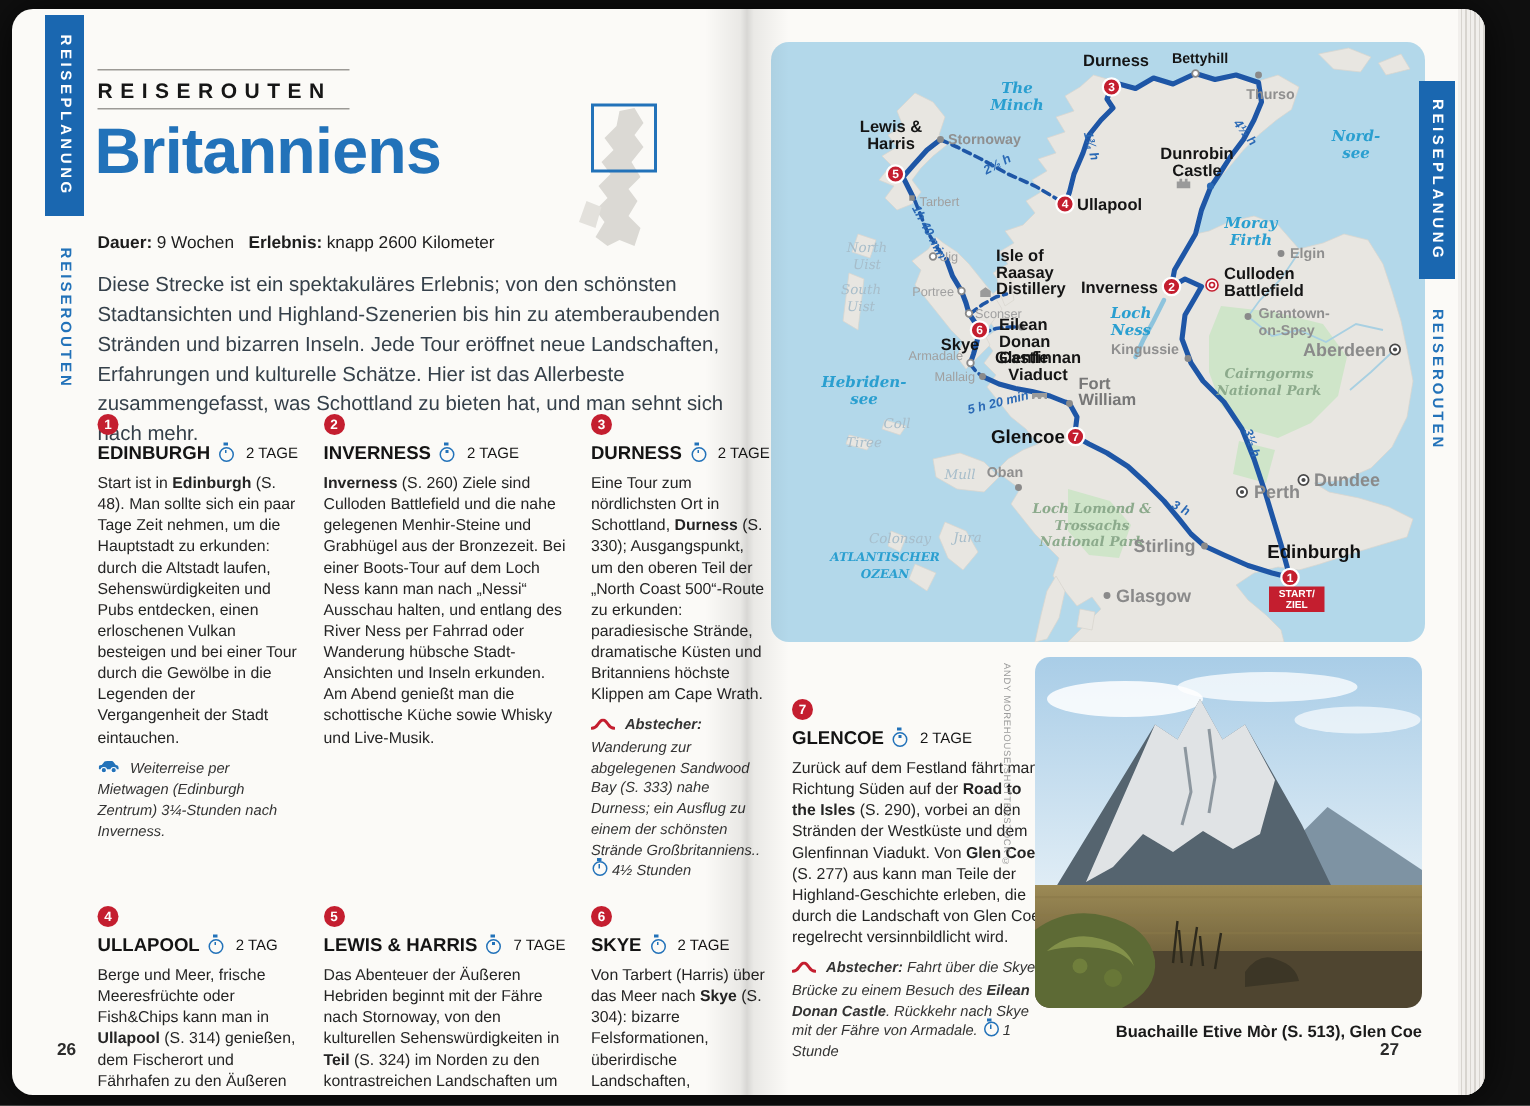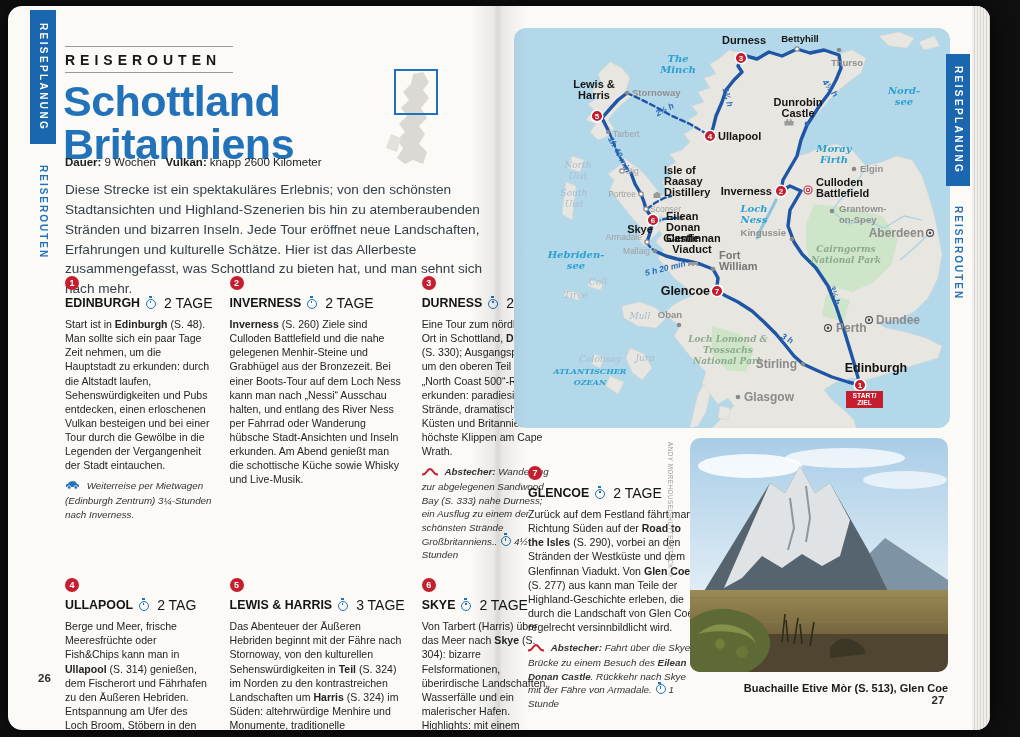--- a/index.html
+++ b/index.html
@@ -21,21 +21,21 @@
   #kicker{font-size:14px;font-weight:bold;letter-spacing:5px;color:#161616;}
   #title{font-size:43px;line-height:.99;font-weight:bold;color:#2272b9;letter-spacing:-.5px;}
   #meta{font-size:11.5px;color:#1d1d1d;}
   #meta b{margin-right:3px;margin-top:48px;}
   #intro{font-size:13.6px;line-height:1.46;color:#35404a;}
   
   .cols{display:grid;grid-template-columns:1fr 1fr 1fr;column-gap:17px;row-gap:16px;}
   .num{width:14px;height:14px;border-radius:50%;background:#c41e2f;color:#fff;font-size:9px;
     font-weight:bold;display:flex;align-items:center;justify-content:center;margin-bottom:5px;}
   .sec-h{font-size:12.4px;font-weight:bold;color:#141414;display:flex;align-items:center;gap:5px;white-space:nowrap;}
-  .sec-days{font-weight:normal;font-size:14px;}
+  .sec-days{font-weight:normal;font-size:10px;}
   .sec-b{font-size:10.55px;line-height:1.34;color:#242424;margin-top:6px;}
   .note{margin-top:7px;font-size:9.8px;line-height:1.4;font-style:italic;color:#333;}
   .note .ic{display:inline-block;vertical-align:-1px;margin-right:4px;}
   .clock{display:inline-block;width:8px;height:8px;border:1.6px solid #2272b9;border-radius:50%;
     position:relative;margin:0 3px -1px 1px;}
   .clock::before{content:"";position:absolute;left:1.8px;top:-3.4px;width:2.8px;height:1.8px;background:#2272b9;}
   .clock::after{content:"";position:absolute;left:3px;top:1.2px;width:1.3px;height:2.6px;background:#2272b9;}
   .pagenum{font-size:11.5px;font-weight:bold;color:#2b2b2b;}
   
   #mapbox{left:506px;top:22px;width:436px;height:400px;border-radius:12px;overflow:hidden;}
@@ -71,35 +71,34 @@
   </div>
   <div class="abs vlabel" style="left:22px;top:146px;width:26px;height:120px;">
     <span>REISEROUTEN</span>
   </div>
 
   <div class="abs rule" style="left:57px;top:40px;width:168px;"></div>
   <div class="abs" id="kicker" style="left:57px;top:46px;">REISEROUTEN</div>
   <div class="abs rule" style="left:57px;top:66px;width:168px;"></div>
 
   <div class="abs" id="title" style="left:55px;top:74px;width:330px;">
-    <div>Schottland</div>
     <div>Britanniens</div>
   </div>
 
   <div class="abs" style="left:368px;top:62px;width:94px;height:100px;">
     <svg width="94" height="100" viewBox="0 0 80 100">
       <path d="M30,6 L40,4 L46,14 L40,22 L46,30 L38,40 L44,50 L36,58 L42,66 L36,76 L44,84 L40,96 L30,92 L22,96 L14,90 L20,80 L14,72 L22,64 L16,56 L24,48 L18,40 L26,32 L20,24 L28,16 Z" fill="#dbd9d4"></path>
       <path d="M8,66 L18,70 L14,84 L3,80 Z" fill="#e3e1dc"></path>
       <rect x="12" y="2" width="42" height="44" fill="none" stroke="#2272b9" stroke-width="2"></rect>
     </svg>
   </div>
 
   <div class="abs" id="meta" style="left:57px;top:150px;">
     <b>Dauer:</b><span>9 Wochen</span>
-    &nbsp;&nbsp;<b>Vulkan:</b><span>knapp 2600 Kilometer</span>
+    &nbsp;&nbsp;<b>Erlebnis:</b><span>knapp 2600 Kilometer</span>
   </div>
 
   <div class="abs" id="intro" style="left:57px;top:174px;width:428px;">Diese Strecke ist ein spektakuläres Erlebnis; von den schönsten Stadtansichten und Highland-Szenerien bis hin zu atemberaubenden Stränden und bizarren Inseln. Jede Tour eröffnet neue Landschaften, Erfahrungen und kulturelle Schätze. Hier ist das Allerbeste zusammengefasst, was Schottland zu bieten hat, und man sehnt sich nach mehr.</div>
 
   <div class="abs cols" style="left:57px;top:270px;width:432px;">
     <div>
       <div class="num">1</div>
       <div class="sec-h">
           <span>EDINBURGH</span>
         <span class="clock"></span>
@@ -151,38 +150,38 @@
         <span class="sec-days">2 TAG</span>
         </div>
       <div class="sec-b">Berge und Meer, frische Meeresfrüchte oder Fish&amp;Chips kann man in <b>Ullapool</b> (S. 314) genießen, dem Fischerort und Fährhafen zu den Äußeren Hebriden. Entspannung am Ufer des Loch Broom, Stöbern in den Läden, oder eine schöne Wanderung unternehmen.</div>
 
     </div>
     <div>
       <div class="num">5</div>
       <div class="sec-h">
           <span>LEWIS &amp; HARRIS</span>
         <span class="clock"></span>
-        <span class="sec-days">3 TAGE</span>
+        <span class="sec-days">7 TAGE</span>
         </div>
       <div class="sec-b">Das Abenteuer der Äußeren Hebriden beginnt mit der Fähre nach Stornoway, von den kulturellen Sehenswürdigkeiten in <b>Teil</b> (S. 324) im Norden zu den kontrastreichen Landschaften um <b>Harris</b> (S. 324) im Süden: altehrwürdige Menhire und Monumente, traditionelle „blackhouses“, Berggipfel, unberührte Strände und der berühmte Tweed.</div>
 
     </div>
     <div>
       <div class="num">6</div>
       <div class="sec-h">
           <span>SKYE</span>
         <span class="clock"></span>
         <span class="sec-days">2 TAGE</span>
         </div>
       <div class="sec-b">Von Tarbert (Harris) über das Meer nach <b>Skye</b> (S. 304): bizarre Felsformationen, überirdische Landschaften, Wasserfälle und ein malerischer Hafen. Highlights: mit einem Kayak-Bootsausflug die Küste erkunden, eine Wanderung durch den Quiraing und Verkostung des Whiskys der Insel.</div>
 
     </div>
   </div>
 
-  <div class="abs pagenum" style="left:30px;top:666px;">26</div>
+  <div class="abs pagenum" style="left:30px;top:688px;">26</div>
 
   <div class="abs" id="mapbox">
     <svg id="mapsvg" width="436" height="400" viewBox="0 0 436 400">
       <rect x="0" y="0" width="436" height="400" fill="#b3d8ea"></rect>
       <g>
 
         <path d="M365,8 L385,4 L400,10 L393,20 L375,18 Z" fill="#e8e6e1" stroke="#d8d5cf" stroke-width=".5"></path>
         <path d="M405,14 L420,8 L426,18 L410,22 Z" fill="#e8e6e1" stroke="#d8d5cf" stroke-width=".5"></path>
 
         <path d="M215,22 L232,27 L244,32 L256,24 L268,29 L283,20 L298,26 L311,21 L325,26 L338,22 L352,30 L347,45 L337,52 L325,62 L315,72 L305,84 L296,94 L290,104 L286,116 L283,128 L292,126 L305,120 L322,116 L338,122 L352,138 L368,134 L382,128 L398,132 L408,148 L414,166 L420,186 L424,205 L428,226 L424,250 L414,270 L400,284 L382,292 L362,294 L372,300 L392,304 L412,310 L428,318 L424,330 L404,336 L384,342 L366,348 L352,352 L338,350 L322,354 L310,362 L318,372 L330,382 L340,392 L342,400 L198,400 L210,388 L220,378 L214,370 L204,376 L196,366 L188,356 L192,344 L184,336 L176,328 L168,318 L160,308 L166,298 L158,292 L150,286 L158,278 L168,272 L178,268 L170,258 L160,250 L152,240 L144,230 L150,222 L142,214 L148,206 L142,198 L150,192 L144,184 L152,178 L146,170 L154,162 L148,154 L158,148 L152,140 L162,134 L156,126 L168,122 L176,114 L170,106 L180,100 L174,92 L184,86 L178,78 L190,74 L184,64 L196,60 L190,50 L202,46 L196,36 L206,30 Z" fill="#e8e6e1" stroke="#d8d5cf" stroke-width=".5"></path>
@@ -377,21 +376,21 @@
       <path d="M0,234 L0,182 Q22,166 48,173 Q76,180 80,202 Q82,222 58,234 Z" fill="#5d6a35"></path>
       <path d="M8,196 Q24,182 44,188 Q62,193 66,206 Q60,196 42,194 Q22,192 8,196 Z" fill="#83914a"></path>
       <circle cx="30" cy="206" r="5" fill="#76853f" opacity=".8"></circle>
         <circle cx="52" cy="214" r="6" fill="#6b7a38" opacity=".8"></circle>
       <path d="M92,204 L95,176 M98,204 L96,182 M104,206 L108,180 M112,206 L110,186 M120,208 L124,184" stroke="#2e2a1d" stroke-width="1.6" fill="none"></path>
       <path d="M140,210 Q150,196 162,202 Q174,206 176,216 L140,220 Z" fill="#3c3626"></path>
     </svg>
   </div>
 
   <div class="abs" id="caption">Buachaille Etive Mòr (S. 513), Glen Coe</div>
-  <div class="abs pagenum" style="left:912px;top:688px;width:36px;text-align:center;">27</div>
+  <div class="abs pagenum" style="left:912px;top:688px;width:36px;text-align:left;">27</div>
 
   <div class="abs vtab" style="left:938px;top:48px;width:24px;height:132px;">
     <span>REISEPLANUNG</span>
   </div>
   <div class="abs vlabel" style="left:938px;top:188px;width:24px;height:118px;">
     <span>REISEROUTEN</span>
   </div>
   <div class="abs" id="edge-stack"></div>
   <div class="abs" id="spine"></div>
 </div>

